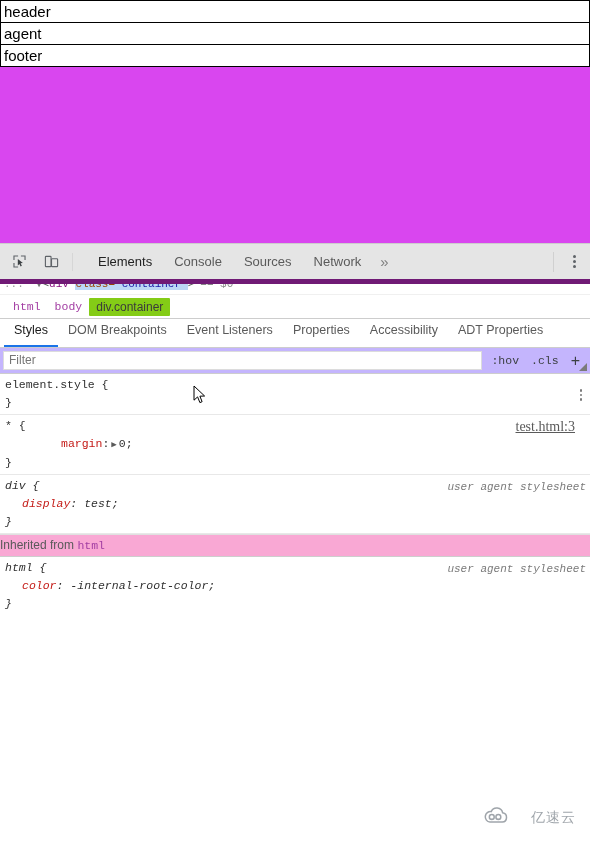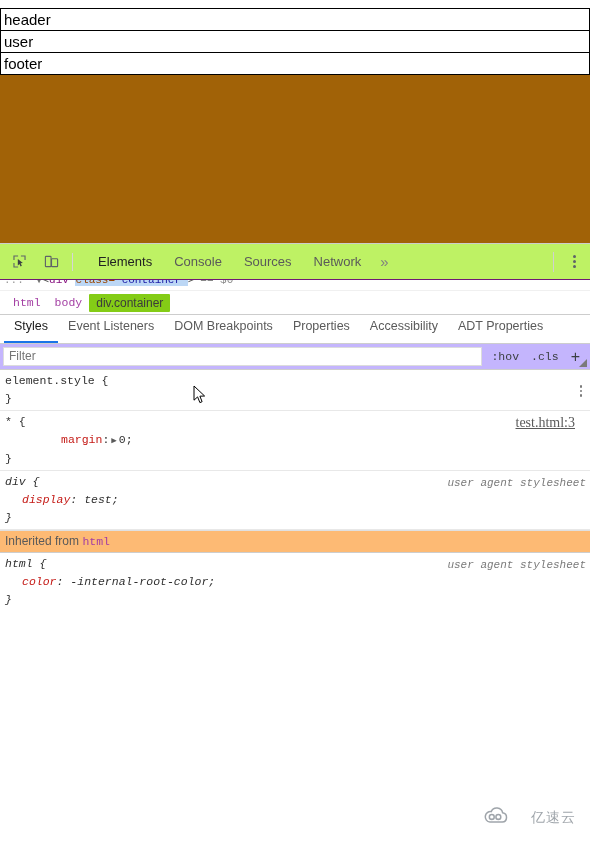--- a/index.html
+++ b/index.html
@@ -14,24 +14,24 @@
     font-size: 13px;
     color: #333333;
     overflow: hidden;
     position: relative;
   }
 
   
   #page-viewport {
     position: absolute;
     left: 0;
-    top: 8px;
+    top: 0;
     width: 590px;
     height: 243px;
-    background: #a16207;
+    background: #d946ef;
     overflow: hidden;
   }
   .page-box {
     box-sizing: border-box;
     width: 590px;
     height: 23px;
     border: 1px solid #000000;
     font-family: "Liberation Sans", sans-serif;
     font-size: 15px;
     line-height: 21px;
@@ -50,22 +50,22 @@
     height: 604px;
     background: #ffffff;
     border-top: 1px solid #cdcdcd;
   }
 
   
   .dt-toolbar {
     display: flex;
     align-items: center;
     height: 35px;
-    background: #bef264;
-    border-bottom: 1px solid #701a75;
+    background: #e5e5e5;
+    border-bottom: 5px solid #701a75;
     position: relative;
   }
   .dt-tool-btn {
     width: 26px;
     height: 26px;
     margin-left: 6px;
     display: flex;
     align-items: center;
     justify-content: center;
     flex: none;
@@ -300,26 +300,25 @@
     align-items: center;
   }
   .rule-kebab i {
     width: 2.5px; height: 2.5px;
     background: #7a7a7a;
     border-radius: 50%;
     margin: 1px 0;
     display: block;
   }
   .inherited-bar {
-    background: #fdba74;
+    background: #f9a8d4;
     border-bottom: 1px solid #cdcdcd;
     border-top: 1px solid #e0e0e0;
     height: 21px;
     line-height: 21px;
-    padding-left: 5px;
     font-family: "Liberation Sans", sans-serif;
     font-size: 12px;
     color: #5a5a5a;
   }
   .inherited-bar .mono-tag {
     font-family: "Liberation Mono", monospace;
     color: #a33ea3;
     font-size: 11.5px;
   }
 
@@ -352,21 +351,21 @@
   }
 </style>
 </head>
 <body>
 
 <div id="page-viewport">
   <div class="page-box">
     <span>header</span>
   </div>
   <div class="page-box">
-    <span>user</span>
+    <span>agent</span>
   </div>
   <div class="page-box">
     <span>footer</span>
   </div>
 </div>
 
 <div id="devtools">
 
   <div class="dt-toolbar">
     <div class="dt-tool-btn">
@@ -408,22 +407,22 @@
   </div>
 
   <div class="crumbs">
     <div class="crumb">html</div>
     <div class="crumb">body</div>
     <div class="crumb selected">div.container</div>
   </div>
 
   <div class="pane-tabs">
     <div class="pane-tab active">Styles</div>
+    <div class="pane-tab">DOM Breakpoints</div>
     <div class="pane-tab">Event Listeners</div>
-    <div class="pane-tab">DOM Breakpoints</div>
     <div class="pane-tab">Properties</div>
     <div class="pane-tab">Accessibility</div>
     <div class="pane-tab">ADT Properties</div>
   </div>
 
   <div class="filter-row">
     <input class="filter-input" type="text" placeholder="Filter" style="">
     <div class="filter-btn">:hov</div>
     <div class="filter-btn">.cls</div>
     <div class="plus-btn">+</div>

